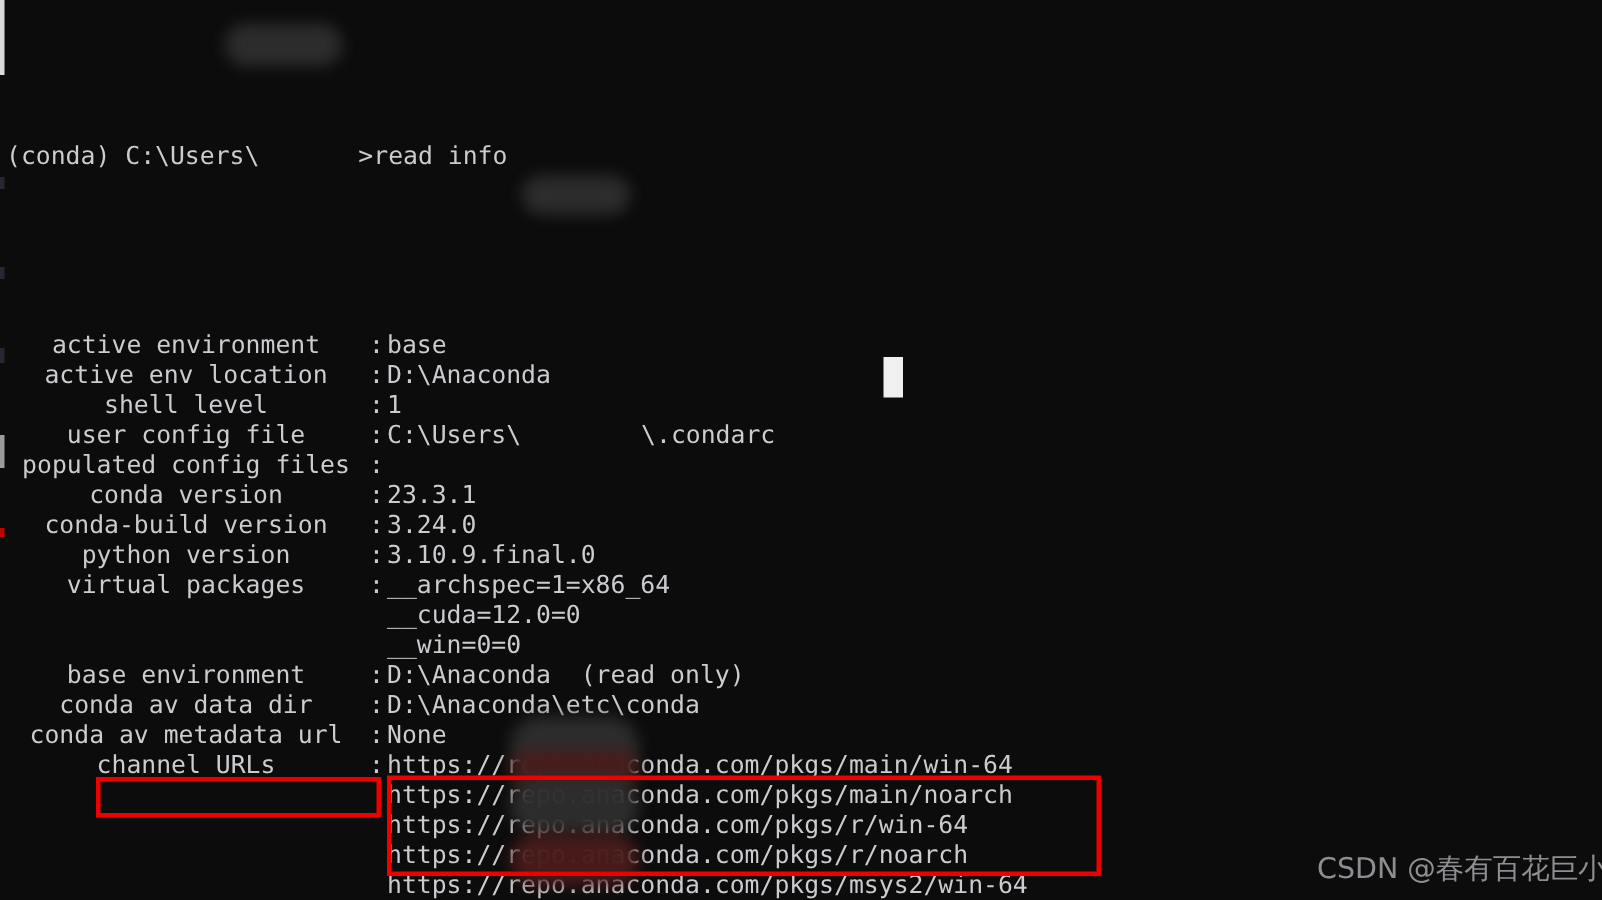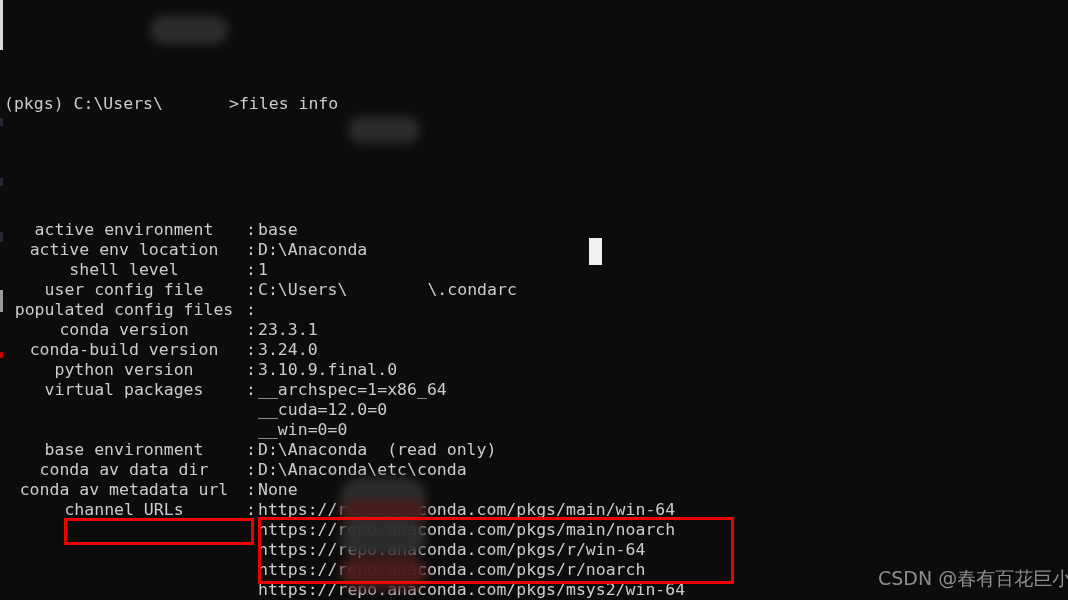--- a/index.html
+++ b/index.html
@@ -111,21 +111,21 @@
   <div class="edge" style="top:0px;height:50px;background:#ffffff;opacity:0.85;"></div>
   <div class="edge" style="top:118px;height:8px;"></div>
   <div class="edge" style="top:178px;height:8px;"></div>
   <div class="edge" style="top:232px;height:10px;"></div>
   <div class="edge" style="top:290px;height:22px;background:#d8d8d8;opacity:0.7;"></div>
   <div class="edge" style="top:352px;height:6px;background:#ee0000;opacity:0.8;"></div>
 
   <div class="term">
 
     
-    <span class="prompt-row"><span>(pkgs) </span><span>C:\Users\</span><span style="display:inline-block;width:66px;"></span><span>&gt;</span><span>files info</span></span>
+    <span class="prompt-row"><span>(conda) </span><span>C:\Users\</span><span style="display:inline-block;width:66px;"></span><span>&gt;</span><span>read info</span></span>
 
     
     <div id="entries"><span class="row"><span class="label">active environment</span><span class="colon">:</span><span class="value">base</span></span><span class="row"><span class="label">active env location</span><span class="colon">:</span><span class="value">D:\Anaconda</span></span><span class="row"><span class="label">shell level</span><span class="colon">:</span><span class="value">1</span></span><span class="row"><span class="label">user config file</span><span class="colon">:</span><span class="value">C:\Users\</span><span style="display: inline-block; width: 80px;"></span><span class="value">\.condarc</span></span><span class="row"><span class="label">populated config files</span><span class="colon">:</span><span class="value"></span></span><span class="row"><span class="label">conda version</span><span class="colon">:</span><span class="value">23.3.1</span></span><span class="row"><span class="label">conda-build version</span><span class="colon">:</span><span class="value">3.24.0</span></span><span class="row"><span class="label">python version</span><span class="colon">:</span><span class="value">3.10.9.final.0</span></span><span class="row"><span class="label">virtual packages</span><span class="colon">:</span><span class="value">__archspec=1=x86_64</span></span><span class="row"><span class="label"></span><span class="colon"></span><span class="value">__cuda=12.0=0</span></span><span class="row"><span class="label"></span><span class="colon"></span><span class="value">__win=0=0</span></span><span class="row"><span class="label">base environment</span><span class="colon">:</span><span class="value">D:\Anaconda  (read only)</span></span><span class="row"><span class="label">conda av data dir</span><span class="colon">:</span><span class="value">D:\Anaconda\etc\conda</span></span><span class="row"><span class="label">conda av metadata url</span><span class="colon">:</span><span class="value">None</span></span><span class="row"><span class="label">channel URLs</span><span class="colon">:</span><span class="value">https://repo.anaconda.com/pkgs/main/win-64</span></span><span class="row"><span class="label"></span><span class="colon"></span><span class="value">https://repo.anaconda.com/pkgs/main/noarch</span></span><span class="row"><span class="label"></span><span class="colon"></span><span class="value">https://repo.anaconda.com/pkgs/r/win-64</span></span><span class="row"><span class="label"></span><span class="colon"></span><span class="value">https://repo.anaconda.com/pkgs/r/noarch</span></span><span class="row"><span class="label"></span><span class="colon"></span><span class="value">https://repo.anaconda.com/pkgs/msys2/win-64</span></span></div>
   </div>
 
   <div class="redact" style="left:150px;top:16px;width:78px;height:28px;"></div>
   <div class="redact" style="left:348px;top:117px;width:72px;height:26px;"></div>
   <div class="redact smudge" style="left:340px;top:478px;width:86px;height:40px;"></div>
   <div class="redact smudge tintred" style="left:340px;top:500px;width:86px;height:26px;"></div>
   <div class="redact smudge" style="left:340px;top:518px;width:86px;height:38px;"></div>

